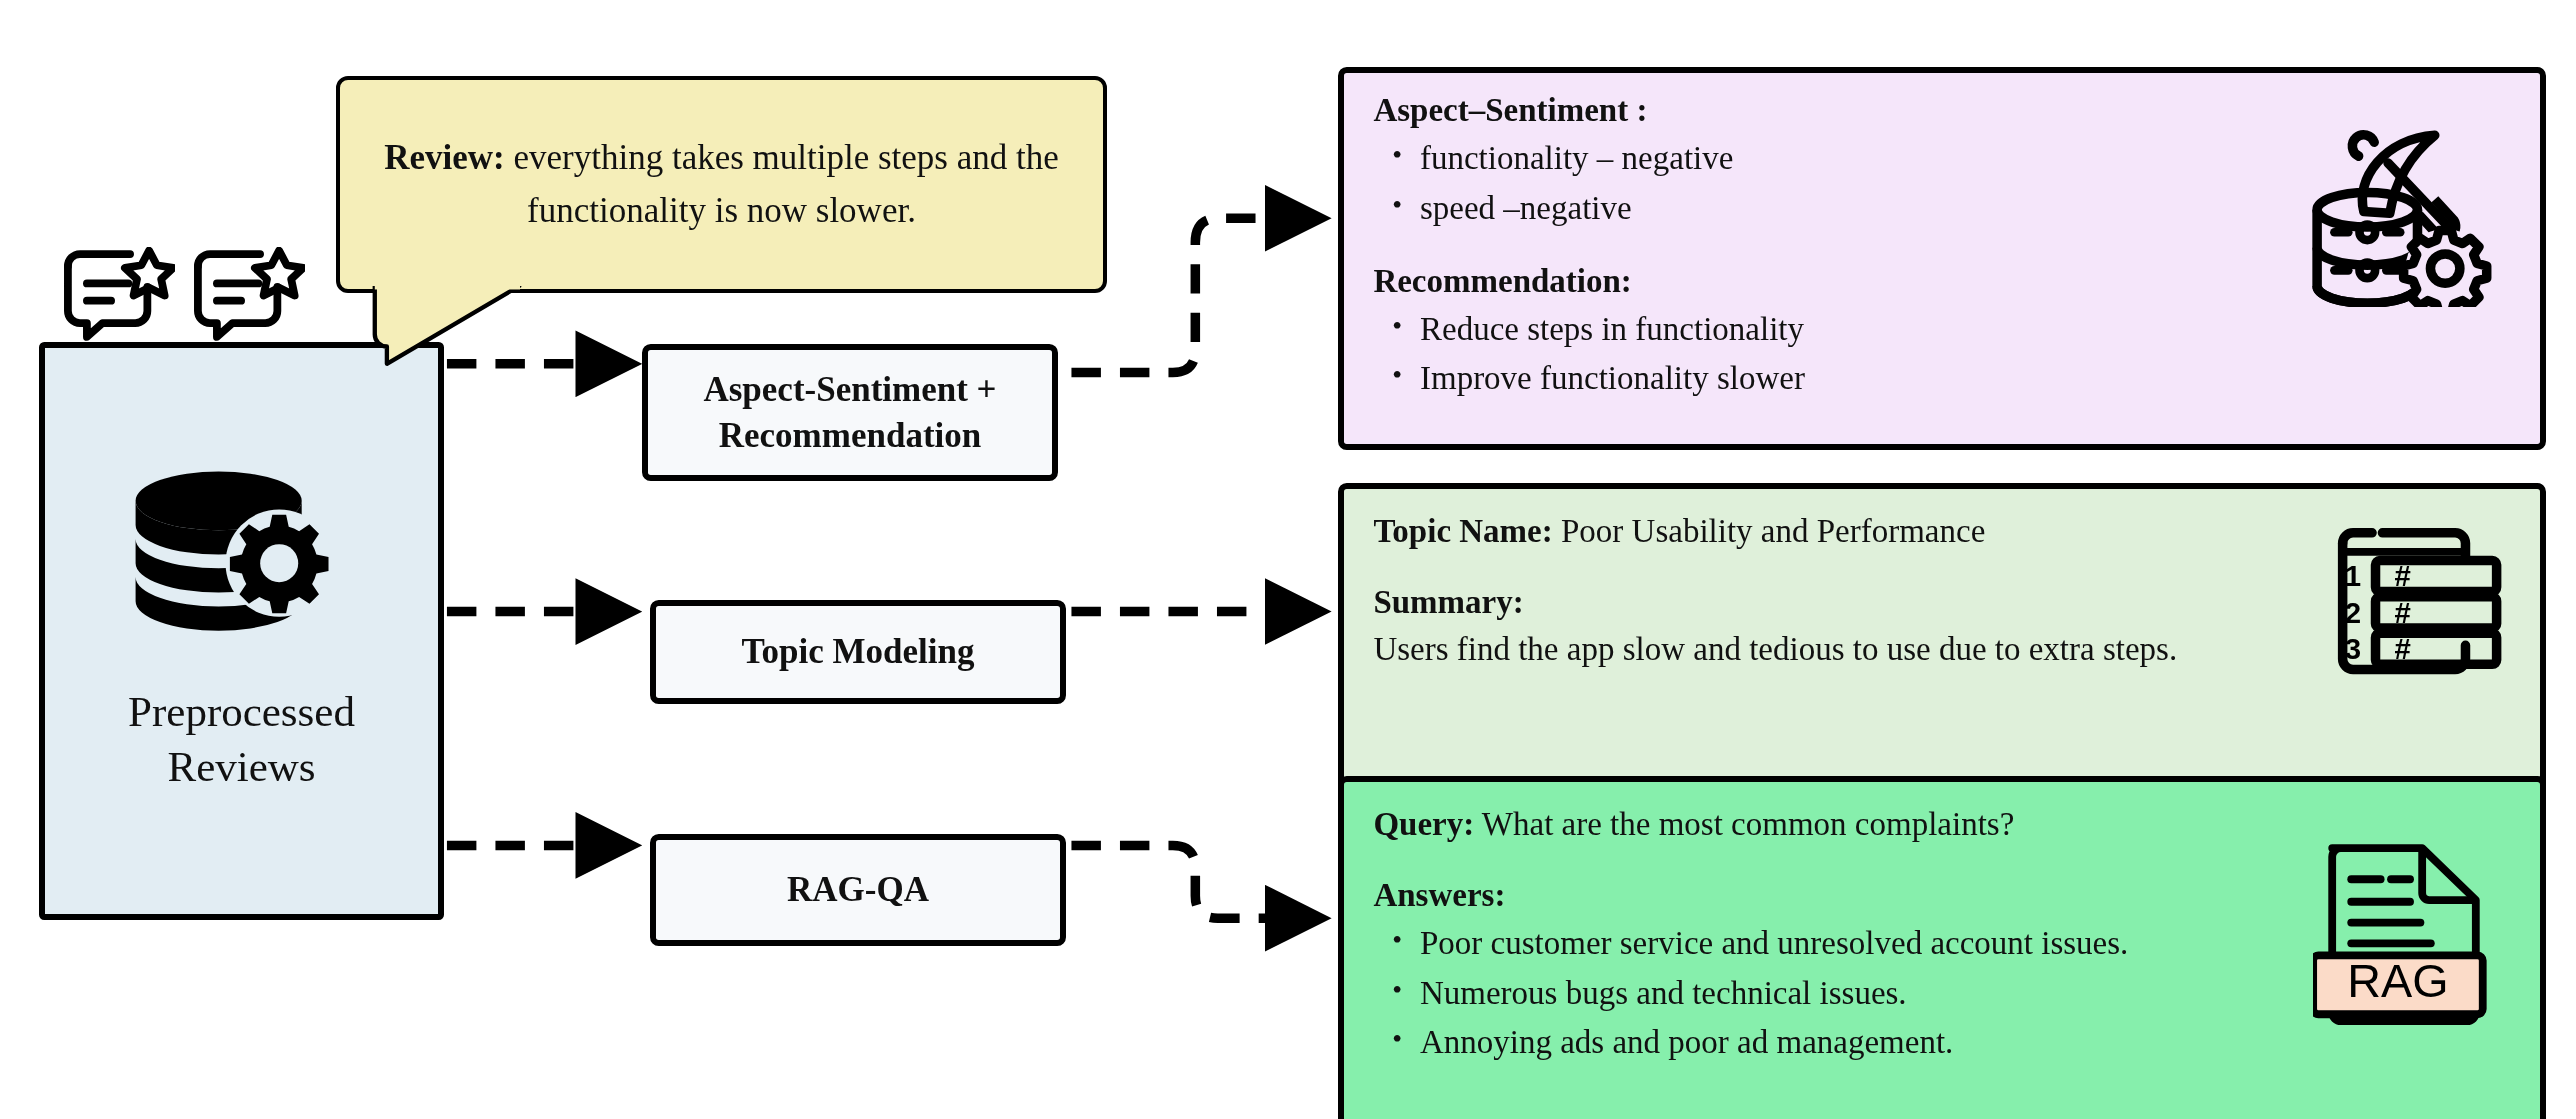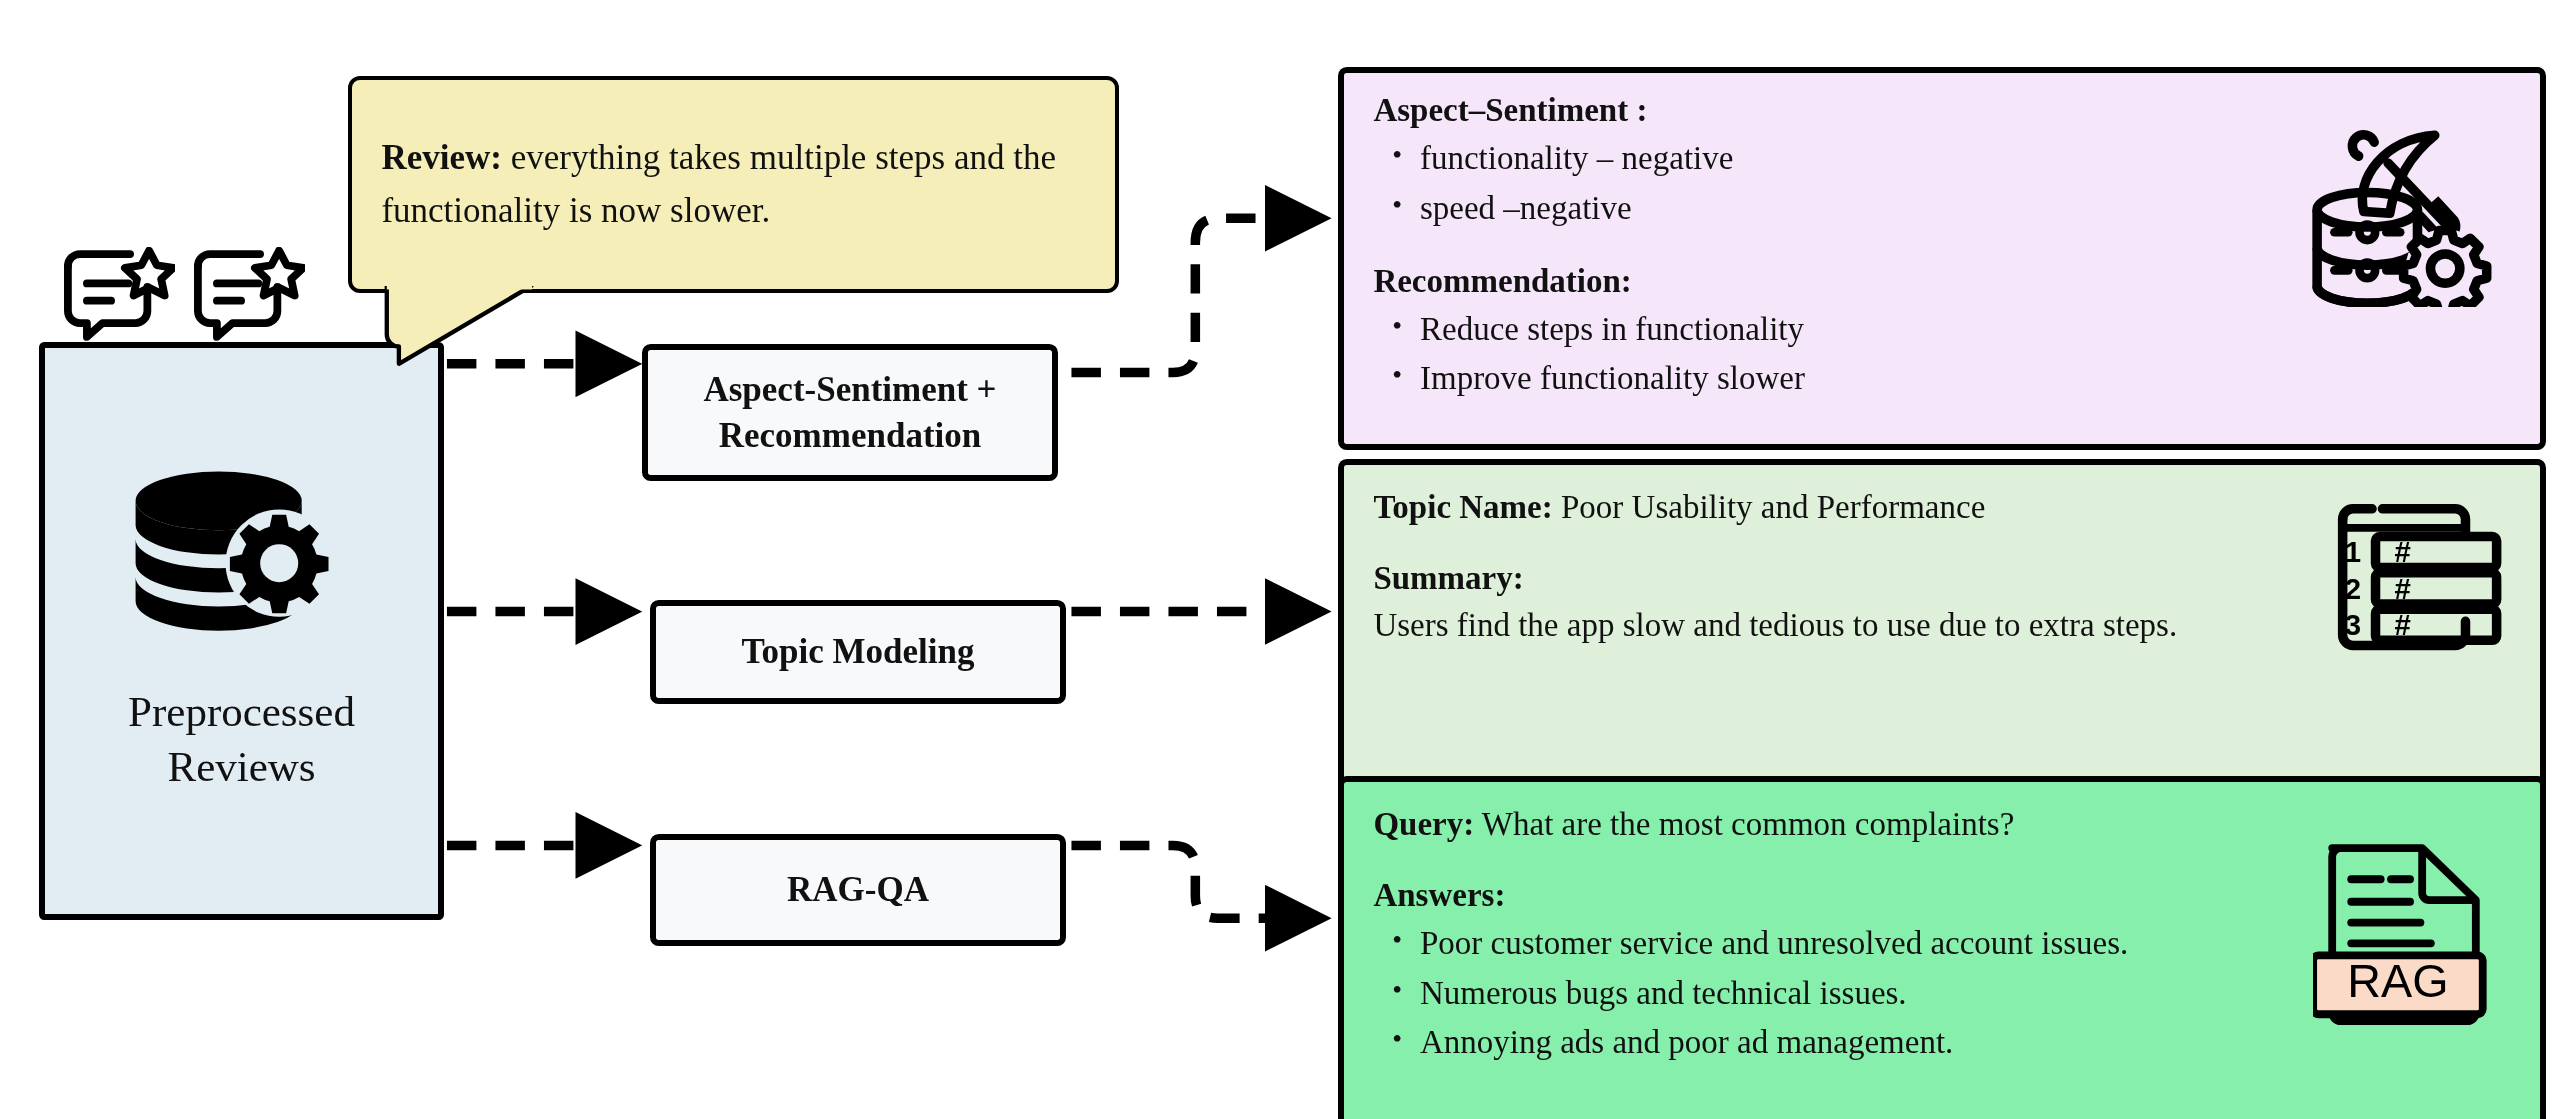--- a/index.html
+++ b/index.html
@@ -43,21 +43,21 @@
 
   
   .review-icons {
     left: 61px; top: 201px; width: 251px; height: 102px;
     display: flex;
     gap: 15.6px;
     align-items: flex-end;
   }
 
   
-  .bubble-wrap { left: 348px; top: 35px; width: 771px; height: 260px; }
+  .bubble-wrap { left: 336px; top: 35px; width: 771px; height: 260px; text-align: center; }
   .bubble-body {
     position: absolute;
     left: 0; top: 0; width: 771px; height: 217px;
     background: #f5eeb9;
     border: 4.3px solid #000000;
     border-radius: 12px;
     box-sizing: border-box;
     display: flex;
     align-items: center;
   }
@@ -96,21 +96,21 @@
   
   .panel {
     left: 1338px; width: 1208px;
     border: 6px solid #000000;
     border-radius: 8.7px;
     padding: 19px 29.4px;
     color: #111;
     font-size: 33px;
   }
   .panel-aspect  { top: 26px;   height: 383px; background: #f5e6fa; }
-  .panel-topic   { top: 418px;  height: 340px; background: #dff0da; }
+  .panel-topic   { top: 442px;  height: 340px; background: #dff0da; }
   .panel-rag     { top: 735px;  height: 367px; background: #86efac; }
 
   .panel-inner { position: relative; height: 100%; }
   .panel-head { font-weight: bold; font-size: 33px; margin: 0 0 5.2px 0; }
   .panel-line { font-size: 33px; margin: 0; line-height: 1.42; }
   .panel-gap { height: 29.4px; }
   ul.panel-list {
     margin: 0 0 0 12px;
     padding: 0 0 0 29.4px;
     list-style: none;

